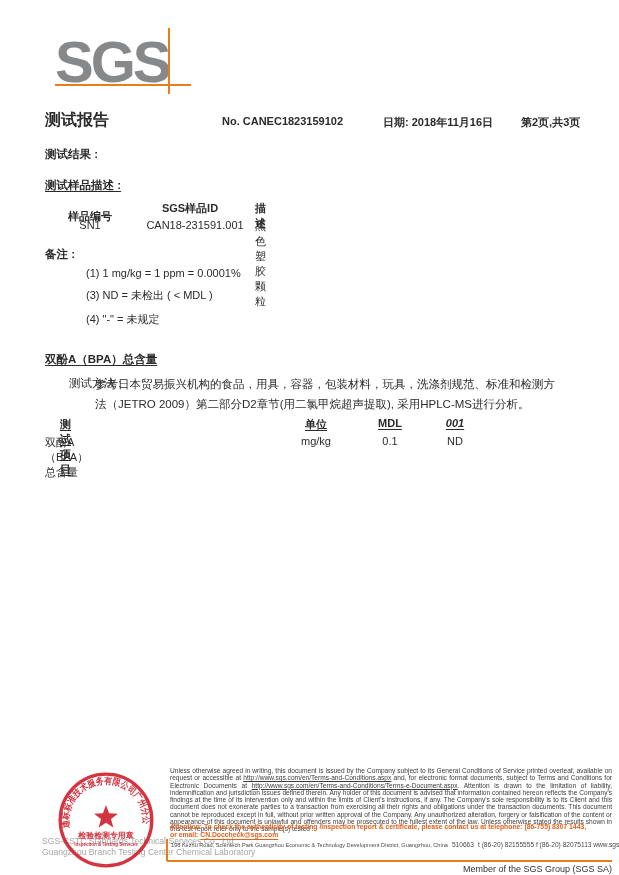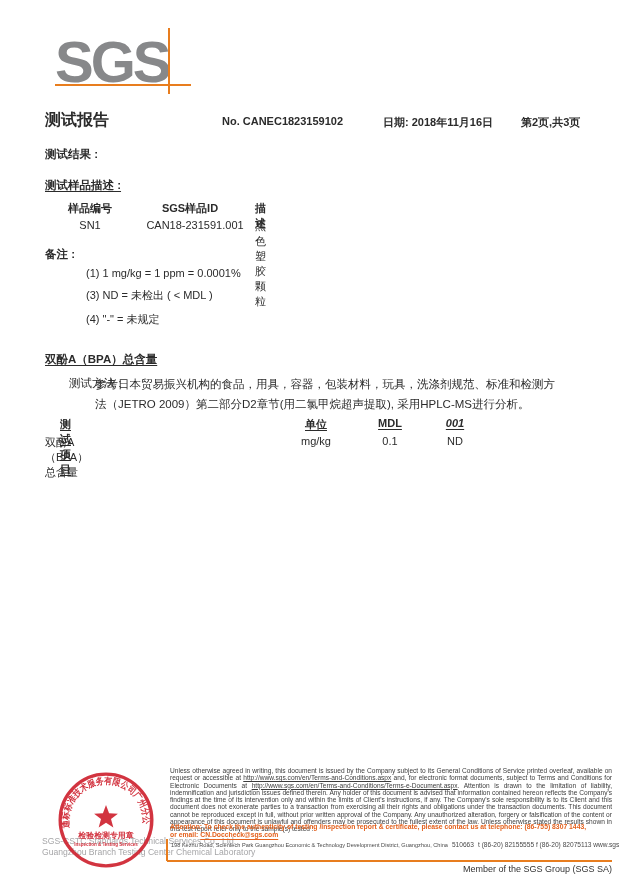--- a/index.html
+++ b/index.html
@@ -58,21 +58,21 @@
 
   <div class="abs report-title" style="left:45px; top:110px;">测试报告</div>
   <div class="abs hdr-txt hdr-bold" style="left:222px; top:115px;">No. CANEC1823159102</div>
   <div class="abs hdr-txt hdr-bold" style="left:383px; top:115px;">日期: 2018年11月16日</div>
   <div class="abs hdr-txt hdr-bold" style="left:521px; top:115px;">第2页,共3页</div>
 
   <div class="abs lbl b" style="left:45px; top:147px;">测试结果 :</div>
   <div class="abs lbl b u" style="left:45px; top:178px;">测试样品描述 :</div>
 
   <div class="abs" style="left:0; top:201px;">
-    <div class="abs cell b ctr" style="left:55px; top:0; width:70px;">样品编号</div>
+    <div class="abs cell b ctr" style="left:55px; top:8px; width:70px;">样品编号</div>
     <div class="abs cell b ctr" style="left:145px; top:0; width:90px;">SGS样品ID</div>
     <div class="abs cell b" style="left:255px; top:0;">描述</div>
     <div class="abs cell ctr" style="left:55px; top:18px; width:70px;">SN1</div>
     <div class="abs cell ctr" style="left:135px; top:18px; width:120px;">CAN18-231591.001</div>
     <div class="abs cell" style="left:255px; top:18px;">黑色塑胶颗粒</div>
   </div>
 
   <div class="abs lbl b" style="left:45px; top:247px;">备注 :</div>
   <div class="abs" style="left:86px; top:267px;">
     <div class="note-line">(1) 1 mg/kg = 1 ppm = 0.0001%</div>

